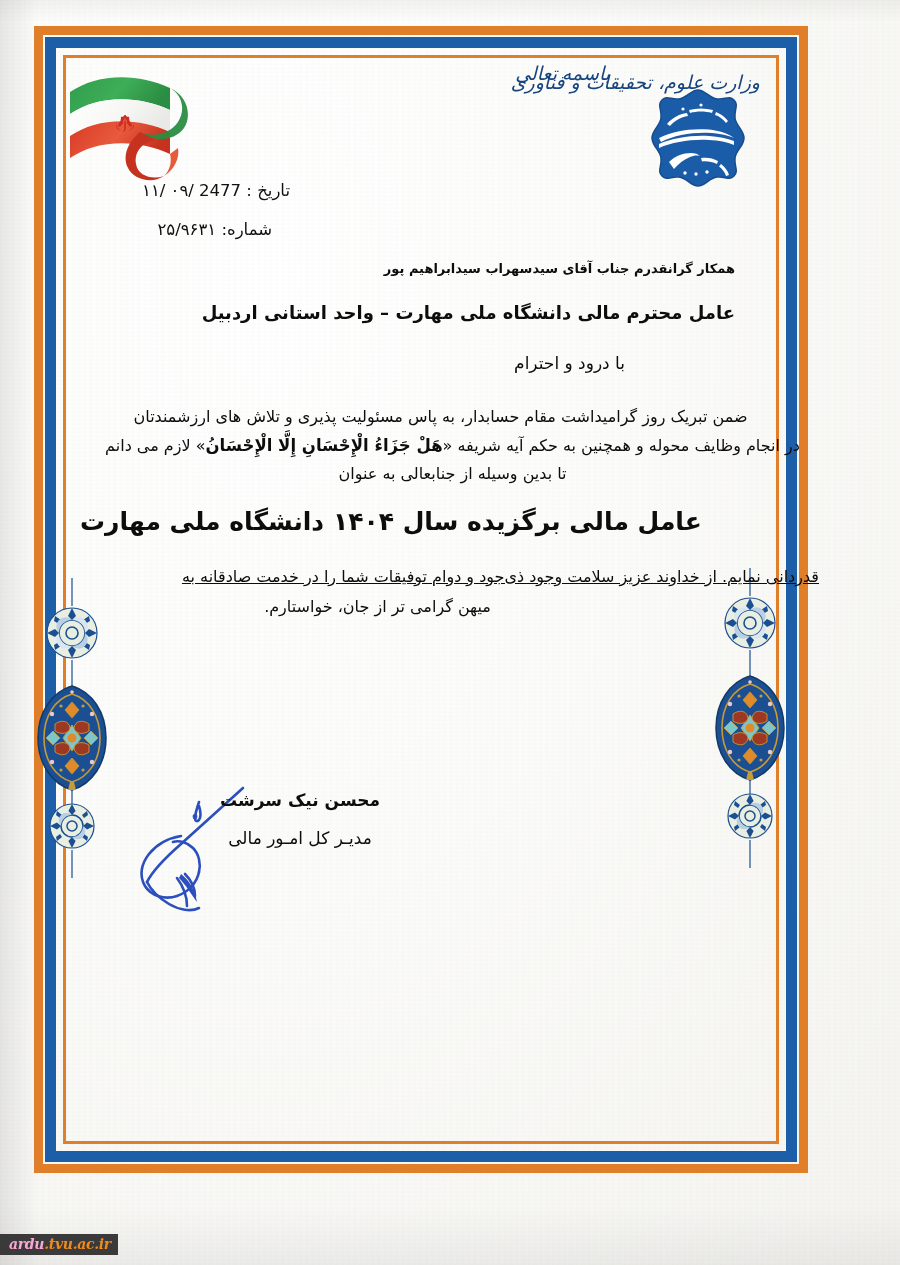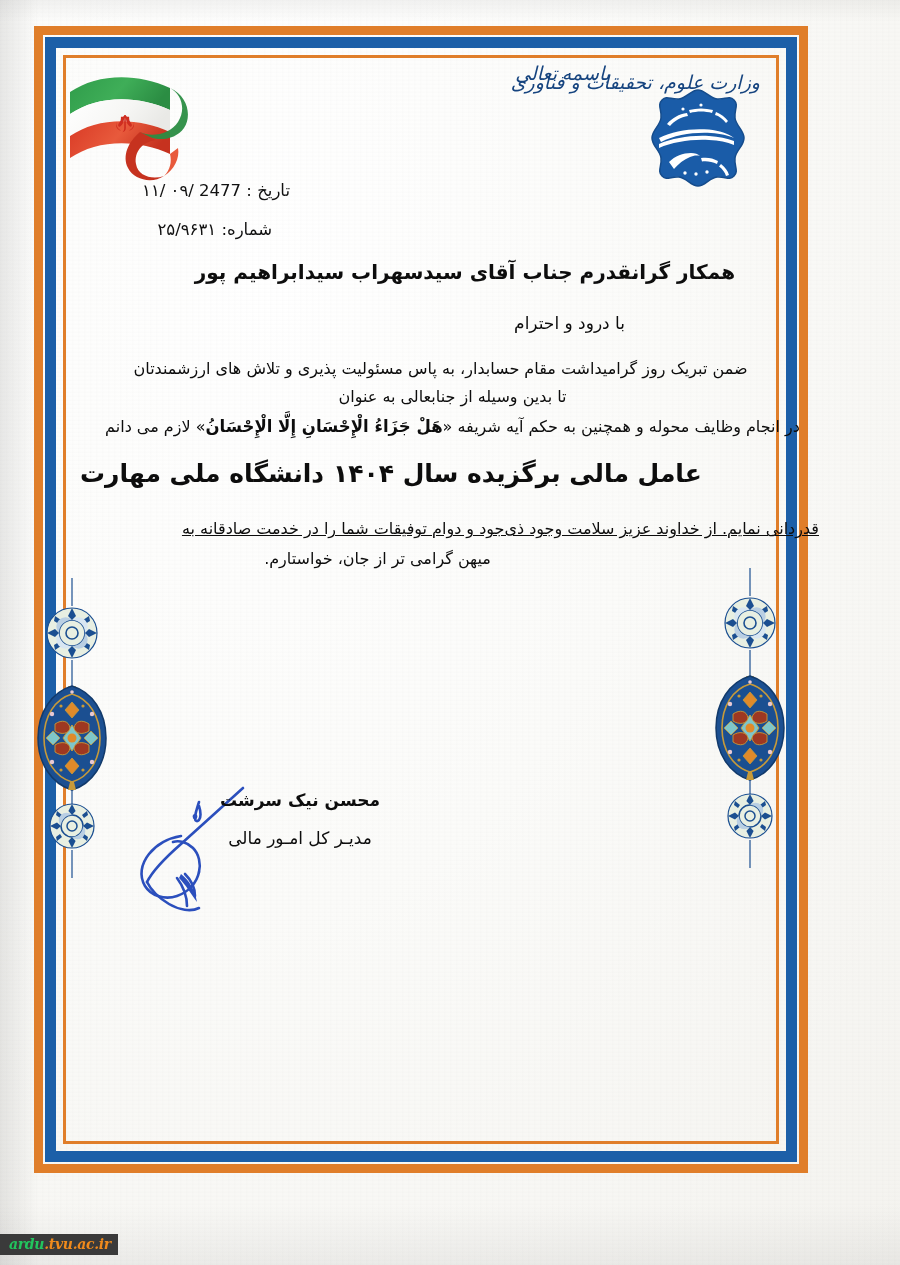--- a/index.html
+++ b/index.html
@@ -132,42 +132,42 @@
   
   .body-block {
     position: absolute;
     right: 75px;
     left: 80px;
     top: 262px;
     color: #0d0d0d;
     text-align: right;
   }
   .addressee {
-    font-size: 20px;
+    font-size: 13px;
     font-weight: bold;
     line-height: 1.05;
     margin: 0 0 0 0;
     padding-right: 90px;
   }
   .addressee2 {
     font-size: 18px;
     font-weight: bold;
     line-height: 1.05;
     margin-top: 28px;
     padding-right: 90px;
   }
   .salutation {
     font-size: 17px;
     margin-top: 30px;
     padding-right: 200px;
   }
   .para {
     font-size: 16px;
     line-height: 1.78;
-    margin-top: 22px;
+    margin-top: 30px;
     text-align: justify;
     text-align-last: center;
   }
   .para .ln {
     display: block;
     white-space: nowrap;
   }
   .para .ln.l1 { padding-right: 24px; }
   .para .ln.l3 { text-align: center; padding-right: 0; }
   .verse {
@@ -238,21 +238,21 @@
     padding: 3px 7px 4px 9px;
     font-family: "DejaVu Serif", "Liberation Serif", serif;
     font-weight: bold;
     font-style: italic;
     font-size: 14px;
     line-height: 1;
     color: #e8e8e8;
     direction: ltr;
     letter-spacing: -0.3px;
   }
-  .watermark .wm-a { color: #22c55e; }
+  .watermark .wm-a { color: #f9a8d4; }
   .watermark .wm-b { color: #f08a1c; }
 </style>
 </head>
 <body>
 
 <div class="page">
 
   <div class="paper-noise"></div>
 
   <div class="frame-outer"></div>
@@ -536,27 +536,28 @@
           <path d="M11,0 A11,11 0 0,1 0,11 A5,5 0 0,0 11,0 Z" fill="#b9cfe3"></path>
         </g>
       </g>
     </svg>
   </div>
 
   <div class="body-block">
 
     <div class="addressee">همکار گرانقدرم  جناب آقای سیدسهراب سیدابراهیم پور</div>
 
+    <div class="addressee2">عامل محترم مالی دانشگاه ملی مهارت – واحد استانی اردبیل</div>
 
     <div class="salutation">با درود و احترام</div>
 
     <div class="para">
       <span class="ln l1">ضمن تبریک روز گرامیداشت مقام حسابدار، به پاس مسئولیت پذیری و تلاش های ارزشمندتان</span>
+      <span class="ln l2"><span>در انجام وظایف محوله و همچنین به حکم آیه شریفه «</span><span class="verse">هَلْ جَزَاءُ الْإِحْسَانِ إِلَّا الْإِحْسَانُ</span><span>» لازم می دانم</span></span>
       <span class="ln l3">تا بدین وسیله از جنابعالی به عنوان</span>
-      <span class="ln l2"><span>در انجام وظایف محوله و همچنین به حکم آیه شریفه «</span><span class="verse">هَلْ جَزَاءُ الْإِحْسَانِ إِلَّا الْإِحْسَانُ</span><span>» لازم می دانم</span></span>
     </div>
 
     <div class="award-title">عامل مالی برگزیده سال ۱۴۰۴ دانشگاه ملی مهارت</div>
 
     <div class="closing">
       <span class="ln c1">قدردانی نمایم. از خداوند عزیز سلامت وجود ذی‌جود و دوام توفیقات شما را در خدمت صادقانه به</span>
       <span class="ln c2">میهن گرامی تر از جان، خواستارم.</span>
     </div>
   </div>
 

